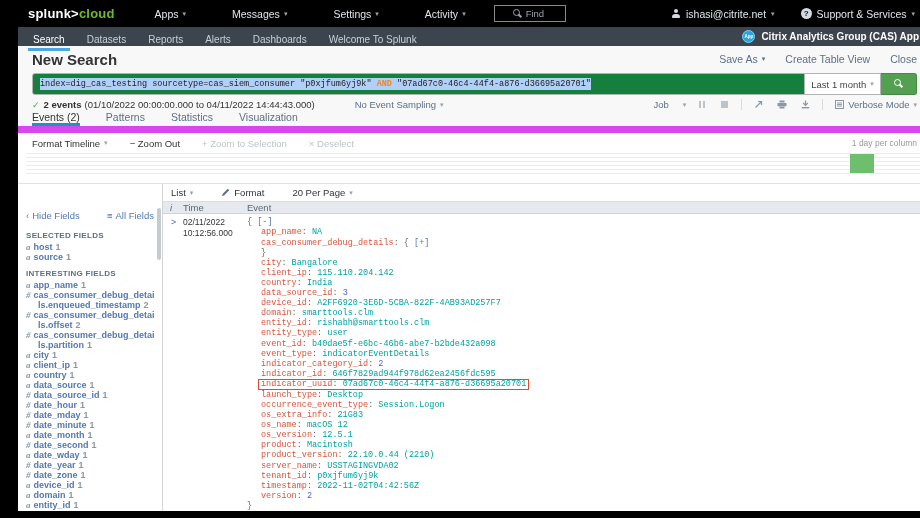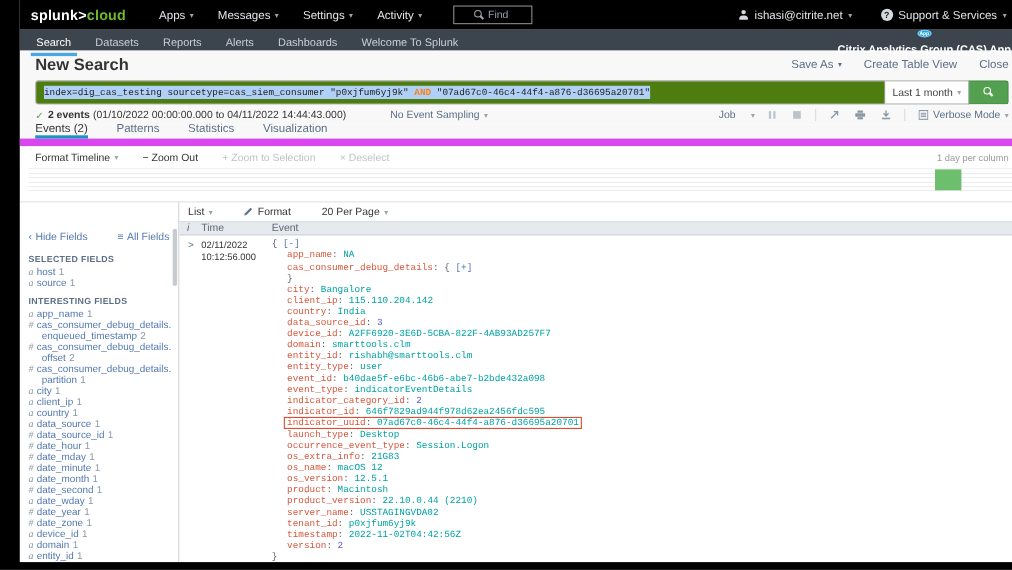--- a/index.html
+++ b/index.html
@@ -8,21 +8,21 @@
     position:relative; width:920px; height:518px; background:#000;
     font-family:"Liberation Sans", sans-serif; overflow:hidden;
     margin:0 auto;
   }
   .content { position:absolute; left:18px; top:0; width:913px; height:511px; background:#fff; overflow:hidden; }
 
   
   .topnav { height:27px; background:#000; display:flex; align-items:center; color:#fff; }
   .logo { font-size:13px; font-weight:bold; margin-left:10px; letter-spacing:0.2px; }
   .logo .cloud { color:#6fba2c; font-weight:bold; }
-  .tn-menus { display:flex; margin-left:30px; gap:22px; }
+  .tn-menus { display:flex; margin-left:40px; gap:46px; }
   .tn-item { font-size:10.5px; color:#e0e4e8; cursor:pointer; display:flex; align-items:center; gap:4px; }
   .caret { font-size:7px; color:#9aa3ab; }
   .findbox { margin-left:28px; width:72px; height:17px; border:1px solid #8a8a8a; background:#000;
              display:flex; align-items:center; gap:4px; padding:0 18px; }
   .findbox .ph { color:#9aa3ab; font-size:9.5px; }
   .tn-right { margin-left:auto; display:flex; align-items:center; gap:26px; margin-right:16px; }
   .tn-user, .tn-support { font-size:10.5px; color:#e0e4e8; display:flex; align-items:center; gap:5px; }
   .mag { position:relative; width:9px; height:9px; display:inline-block; }
   .mag::before { content:''; position:absolute; width:5px; height:5px; border:1.4px solid currentColor; border-radius:50%; left:0; top:0; }
   .mag::after { content:''; position:absolute; width:1.6px; height:4px; background:currentColor; transform:rotate(-45deg); left:6px; top:5px; }
@@ -32,35 +32,35 @@
   .person::after { content:''; position:absolute; left:1px; top:5px; width:8px; height:4px; border-radius:4px 4px 1px 1px; background:#d3d9de; }
   .helpcirc { width:11px; height:11px; border-radius:50%; background:#d3d9de; color:#111;
               font-size:8px; font-weight:bold; display:inline-flex; align-items:center; justify-content:center; }
 
   
   .appnav { height:19px; background:#3c444d; display:flex; align-items:stretch; }
   .an-tabs { display:flex; margin-left:4px; }
   .an-tab { font-size:10px; color:#c9d0d6; padding:12px 11px; display:flex; align-items:center; position:relative; cursor:pointer; }
   .an-tab.active { color:#fff; }
   .an-tab.active::after { content:''; position:absolute; left:6px; right:6px; bottom:0; height:3px; background:#4aa7e0; }
-  .an-right { margin-left:auto; display:flex; align-items:center; gap:6px; margin-right:12px;flex-direction:column; }
+  .an-right { margin-left:auto; display:flex; align-items:center; gap:6px; margin-right:12px; }
   .app-badge { width:13px; height:13px; border-radius:50%; background:#28a5dc; color:#fff; font-size:4.5px; font-weight:bold;
                display:flex; align-items:center; justify-content:center; border:1px solid #7fd0f2; }
   .app-title { font-size:10px; font-weight:bold; color:#fff; }
 
   
   .page-header { height:26px; background:#f8f8f8; display:flex; align-items:center; padding:0 14px; }
   .page-title { font-size:15px; color:#333; font-weight:bold; }
   .ph-actions { margin-left:auto; display:flex; gap:20px; font-size:10.5px; color:#5c6f87; align-items:center; }
   .ph-actions > div { cursor:pointer; display:flex; align-items:center; gap:4px; }
   .ph-actions .caret { color:#5c6f87; }
 
   
   .search-row { height:24px; background:#f8f8f8; padding:0 14px; display:flex; align-items:center; }
-  .search-box { flex:1; height:22px; border:1px solid #b3b3b3; background:#4d7c0f; border-radius:3px 0 0 3px;
+  .search-box { flex:1; height:22px; border:1px solid #b3b3b3; background:#15803d; border-radius:3px 0 0 3px;
                 font-family:"Liberation Mono", monospace; font-size:8.5px; display:flex; align-items:center;
                 padding:0 7px; overflow:hidden; white-space:nowrap; color:#222; }
   .sel { background:#b0d0f8; padding:1px 0; }
   .and-op { color:#f5851f; font-weight:bold; }
   .time-btn { width:76px; height:22px; border:1px solid #b3b3b3; border-left:none; background:#fff;
               font-size:9.5px; color:#444; display:flex; align-items:center; justify-content:center; gap:4px; cursor:pointer; }
   .go-btn { width:36px; height:22px; background:#53a051; border:1px solid #478a45; border-left:none; border-radius:0 3px 3px 0;
             display:flex; align-items:center; justify-content:center; cursor:pointer; }
   .go-btn .mag { color:#fff; width:10px; height:10px; }
 
@@ -94,21 +94,21 @@
   .tl-bar { position:absolute; left:824px; top:1px; width:24px; height:19px; background:#6dbe6d; cursor:pointer; }
 
   
   .results { display:flex; border-top:1px solid #e2e2e2; height:328px; background:#fff; }
   .fields { width:145px; border-right:1px solid #d5d5d5; position:relative; flex-shrink:0; }
   .fields-head { margin-top:23px; height:17px; display:flex; justify-content:space-between; align-items:center;
                  padding:0 8px; font-size:9.5px; color:#5379af; }
   .fields-head > div { cursor:pointer; display:flex; gap:3px; align-items:center; }
   .f-group-head { font-size:8px; font-weight:bold; color:#5c6f87; padding:7px 8px 2px 8px; letter-spacing:0.3px; }
   .f-item { font-size:9px; line-height:10px; padding:0 6px 0 20px; text-indent:-12px; color:#5379af;
-            word-break:break-all; cursor:pointer; }
+            word-break:break-all; cursor:pointer;font-weight:bold; }
   .f-type { color:#8a98a5; font-style:italic; font-family:"Liberation Serif", serif; margin-right:3px; }
   .f-name { color:#5379af; }
   .f-count { color:#8a98a5; margin-left:3px; }
   .f-scroll { position:absolute; right:1px; top:24px; width:4px; height:52px; background:#c5cbd1; border-radius:2px; }
 
   .events-main { flex:1; display:flex; flex-direction:column; overflow:hidden; }
   .events-toolbar { height:23px; display:flex; align-items:center; padding:0 8px; gap:28px; font-size:9.5px; color:#333; }
   .events-toolbar > div { cursor:pointer; display:flex; align-items:center; gap:4px; }
   .events-header { height:17px; background:#e6eaee; border-top:1px solid #dadee2; border-bottom:1px solid #cfd3d7;
                    display:flex; align-items:center; font-size:9.5px; color:#5c6773; }

